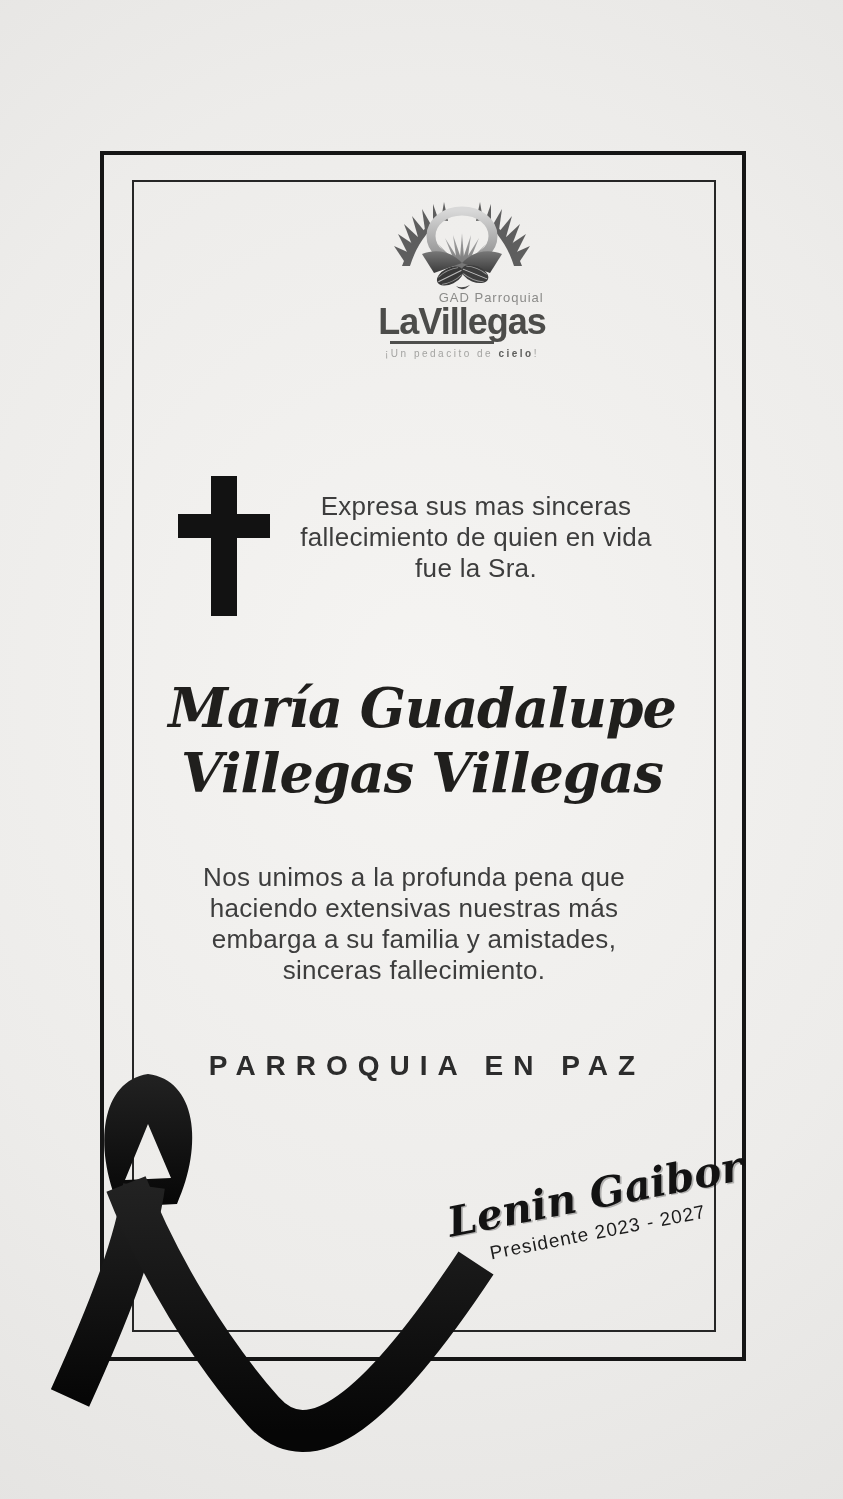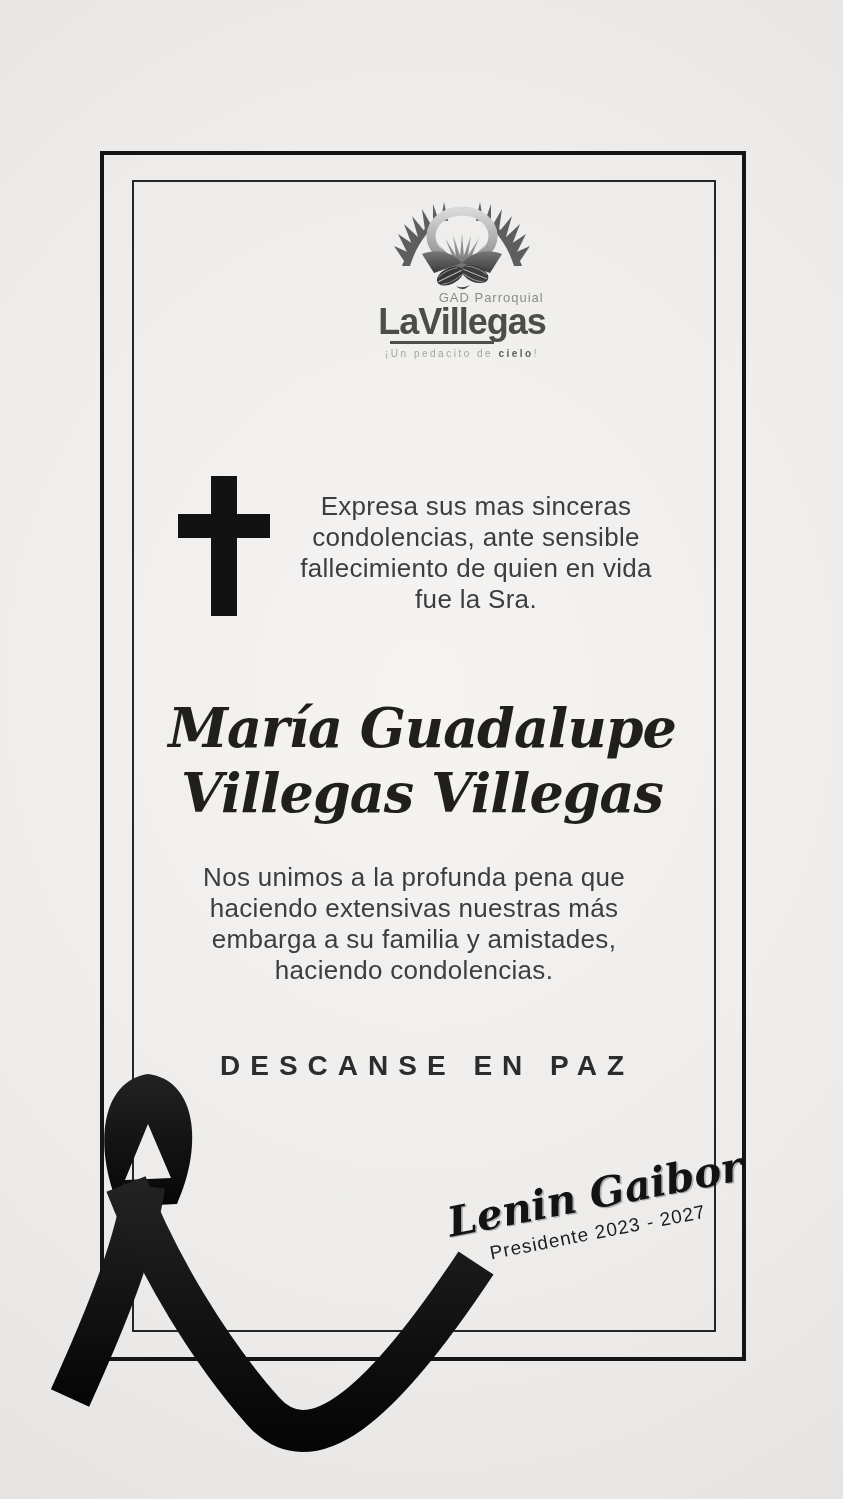--- a/index.html
+++ b/index.html
@@ -33,21 +33,21 @@
   
   .cross{position:absolute;left:178px;top:476px;width:92px;height:140px;z-index:2;}
   .cross .v{position:absolute;left:33px;top:0;width:26px;height:140px;background:#121212;}
   .cross .h{position:absolute;left:0;top:38px;width:92px;height:24px;background:#121212;}
   .intro{
     position:absolute;left:280px;top:491px;width:392px;text-align:center;z-index:2;
     font-size:26px;line-height:31px;color:#3d3d3d;letter-spacing:.3px;
   }
   
   .deceased-name{
-    position:absolute;left:112px;top:696px;width:620px;text-align:center;z-index:2;
+    position:absolute;left:112px;top:676px;width:620px;text-align:center;z-index:2;
     font-family:"DejaVu Serif", serif;font-style:italic;font-weight:bold;
     font-size:54px;line-height:65px;color:#201f1d;letter-spacing:-1px;
   }
   
   .condolence{
     position:absolute;left:144px;top:862px;width:540px;text-align:center;z-index:2;
     font-size:26px;line-height:31px;color:#3d3d3d;letter-spacing:.3px;
   }
   
   .rip{
@@ -160,38 +160,37 @@
     </div>
   </div>
 
 
   <div class="cross">
     <div class="v"></div>
       <div class="h"></div>
   </div>
   <div class="intro">
     <div>Expresa sus mas sinceras</div>
-    <div>condolencias, ante sensible</div>
     <div>fallecimiento de quien en vida</div>
     <div>fue la Sra.</div>
   </div>
 
   <div class="deceased-name">
     <div>María Guadalupe</div>
     <div>Villegas Villegas</div>
   </div>
 
   <div class="condolence">
     <div>Nos unimos a la profunda pena que</div>
     <div>haciendo extensivas nuestras más</div>
     <div>embarga a su familia y amistades,</div>
-    <div>haciendo condolencias.</div>
-  </div>
-
-  <div class="rip">DESCANSE EN PAZ</div>
+    <div>sinceras fallecimiento.</div>
+  </div>
+
+  <div class="rip">PARROQUIA EN PAZ</div>
 
   <div class="signature">
     <div class="sig-name">Lenin Gaibor</div>
     <div class="sig-title">Presidente 2023 - 2027</div>
   </div>
 
   <svg class="ribbon" width="450" height="430" viewBox="0 0 450 430">
     <defs>
       <linearGradient id="ribGrad" x1="0" y1="0" x2="0" y2="1">
         <stop offset="0" stop-color="#222222"></stop>

